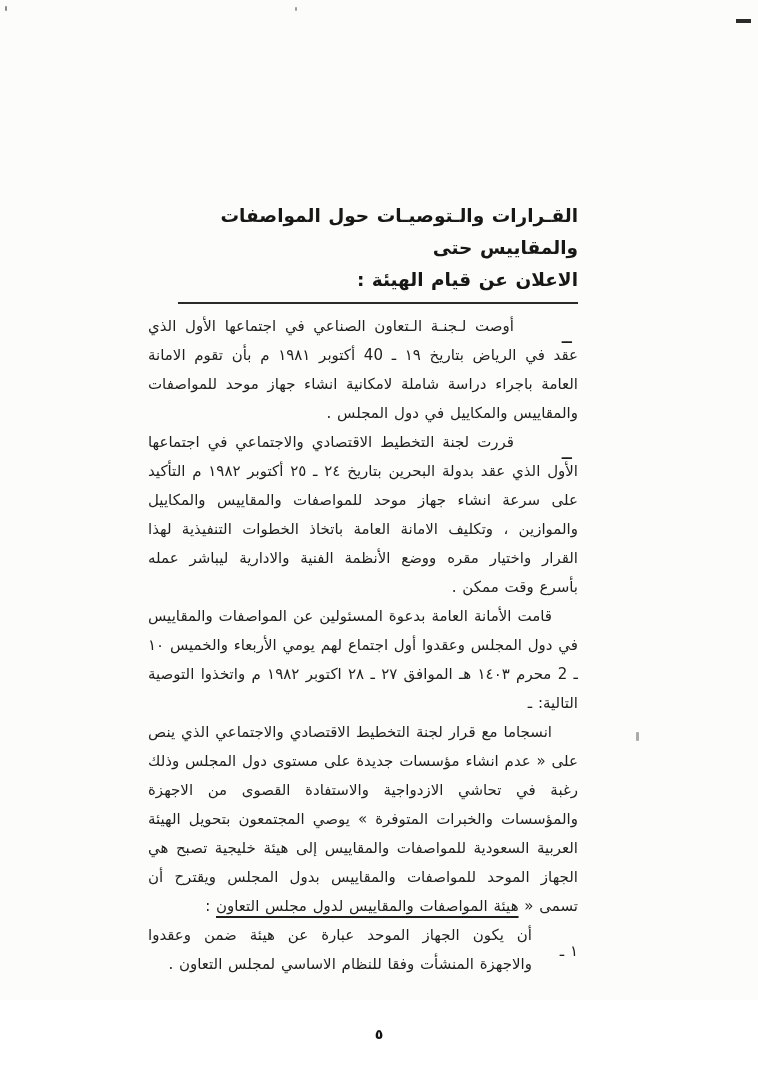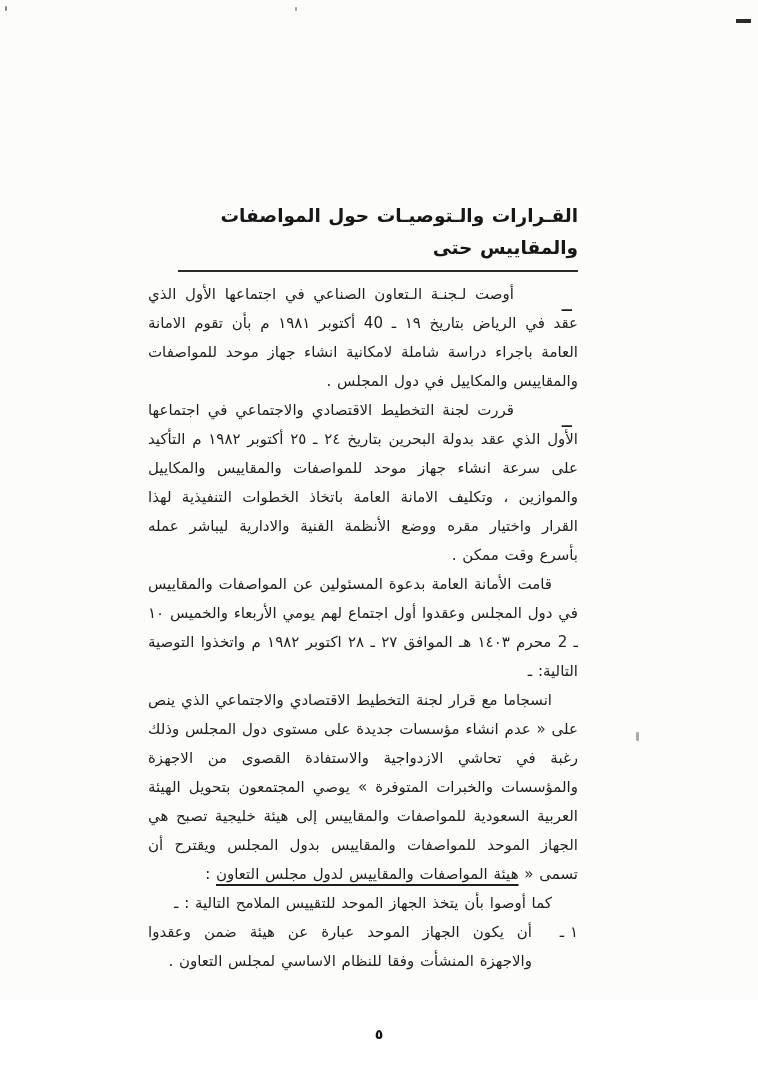--- a/index.html
+++ b/index.html
@@ -66,20 +66,21 @@
     text-underline-offset: 5px;
   }
   .item {
     display: flex;
     direction: rtl;
     margin: 0;
   }
   .item-num {
     flex: 0 0 46px;
     white-space: nowrap;
+    margin-top: 16px;
   }
   .item-text {
     flex: 1;
     text-align: justify;
   }
   .page-number {
     position: absolute;
     top: 1026px;
     left: 0;
     width: 758px;
@@ -96,41 +97,41 @@
 
   <div class="speck speck-tl"></div>
   <div class="speck speck-tm"></div>
   <div class="corner-dash"></div>
   <div class="speck speck-right"></div>
 
   <div class="content">
 
     <h1 class="heading">
       <span>القـرارات والـتوصيـات حول المواصفات والمقاييس حتى</span><br>
+      <span>الاعلان عن قيام الهيئة :</span>
     </h1>
 
     <div class="rule"></div>
 
     <div class="para bulleted">
       <span class="dash">ــ</span>
       <span>أوصت لـجنـة الـتعاون الصناعي في اجتماعها الأول الذي عقد في الرياض بتاريخ ١٩ ـ 40 أكتوبر ١٩٨١ م بأن تقوم الامانة العامة باجراء دراسة شاملة لامكانية انشاء جهاز موحد للمواصفات والمقاييس والمكاييل في دول المجلس .</span>
     </div>
 
     <div class="para bulleted">
       <span class="dash">ــ</span>
       <span>قررت لجنة التخطيط الاقتصادي والاجتماعي في اجتماعها الأول الذي عقد بدولة البحرين بتاريخ ٢٤ ـ ٢٥ أكتوبر ١٩٨٢ م التأكيد على سرعة انشاء جهاز موحد للمواصفات والمقاييس والمكاييل والموازين ، وتكليف الامانة العامة باتخاذ الخطوات التنفيذية لهذا القرار واختيار مقره ووضع الأنظمة الفنية والادارية ليباشر عمله بأسرع وقت ممكن .</span>
     </div>
 
     <div class="para indent1">قامت الأمانة العامة بدعوة المسئولين عن المواصفات والمقاييس في دول المجلس وعقدوا أول اجتماع لهم يومي الأربعاء والخميس ١٠ ـ 2 محرم ١٤٠٣ هـ الموافق ٢٧ ـ ٢٨ اكتوبر ١٩٨٢ م واتخذوا التوصية التالية: ـ</div>
 
     <div class="para indent1">
       <span>انسجاما مع قرار لجنة التخطيط الاقتصادي والاجتماعي الذي ينص على « عدم انشاء مؤسسات جديدة على مستوى دول المجلس وذلك رغبة في تحاشي الازدواجية والاستفادة القصوى من الاجهزة والمؤسسات والخبرات المتوفرة » يوصي المجتمعون بتحويل الهيئة العربية السعودية للمواصفات والمقاييس إلى هيئة خليجية تصبح هي الجهاز الموحد للمواصفات والمقاييس بدول المجلس ويقترح أن تسمى « </span><span class="underlined">هيئة المواصفات والمقاييس لدول مجلس التعاون</span><span> :</span>
     </div>
 
-    <div class="para indent1">كما أوصوا بأن يتخذ الجهاز الموحد للتقييس الملامح التالية : ـ</div>
 
     <div class="item">
       <span class="item-num">١ ـ</span>
       <span class="item-text">أن يكون الجهاز الموحد عبارة عن هيئة ضمن وعقدوا والاجهزة المنشأت وفقا للنظام الاساسي لمجلس التعاون .</span>
     </div>
 
   </div>
 
   <div class="page-number">٥</div>
 

